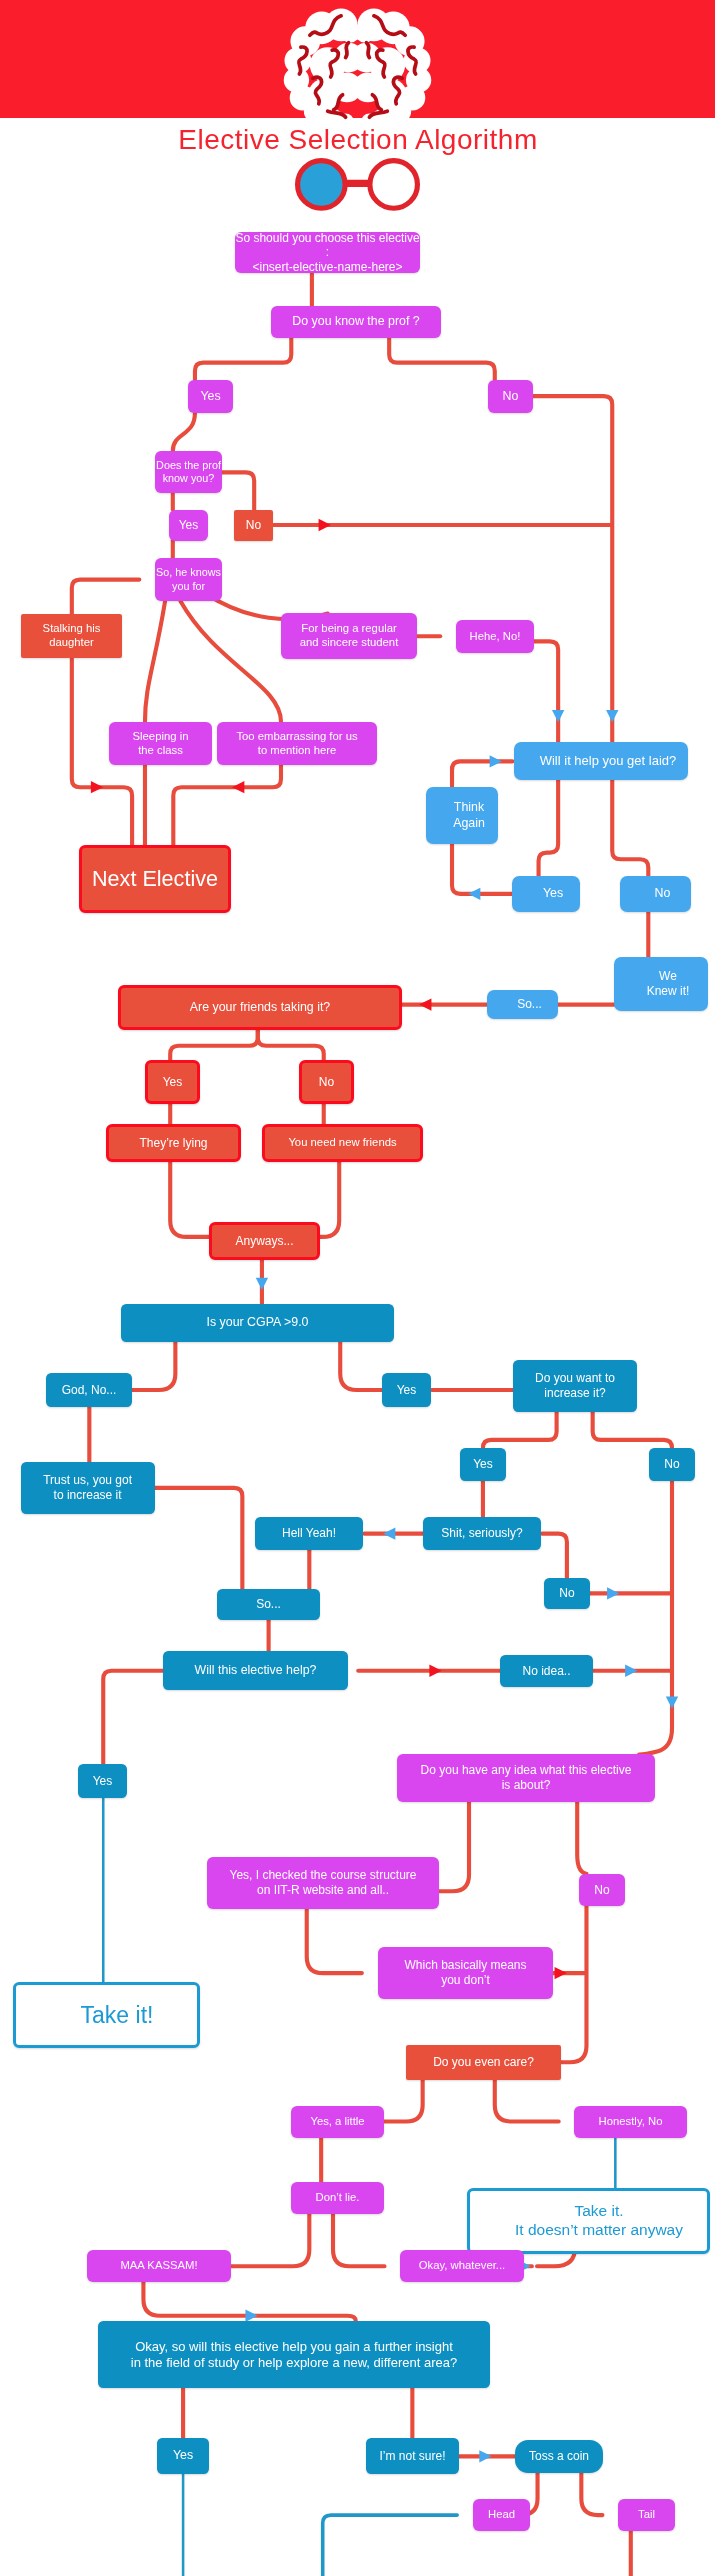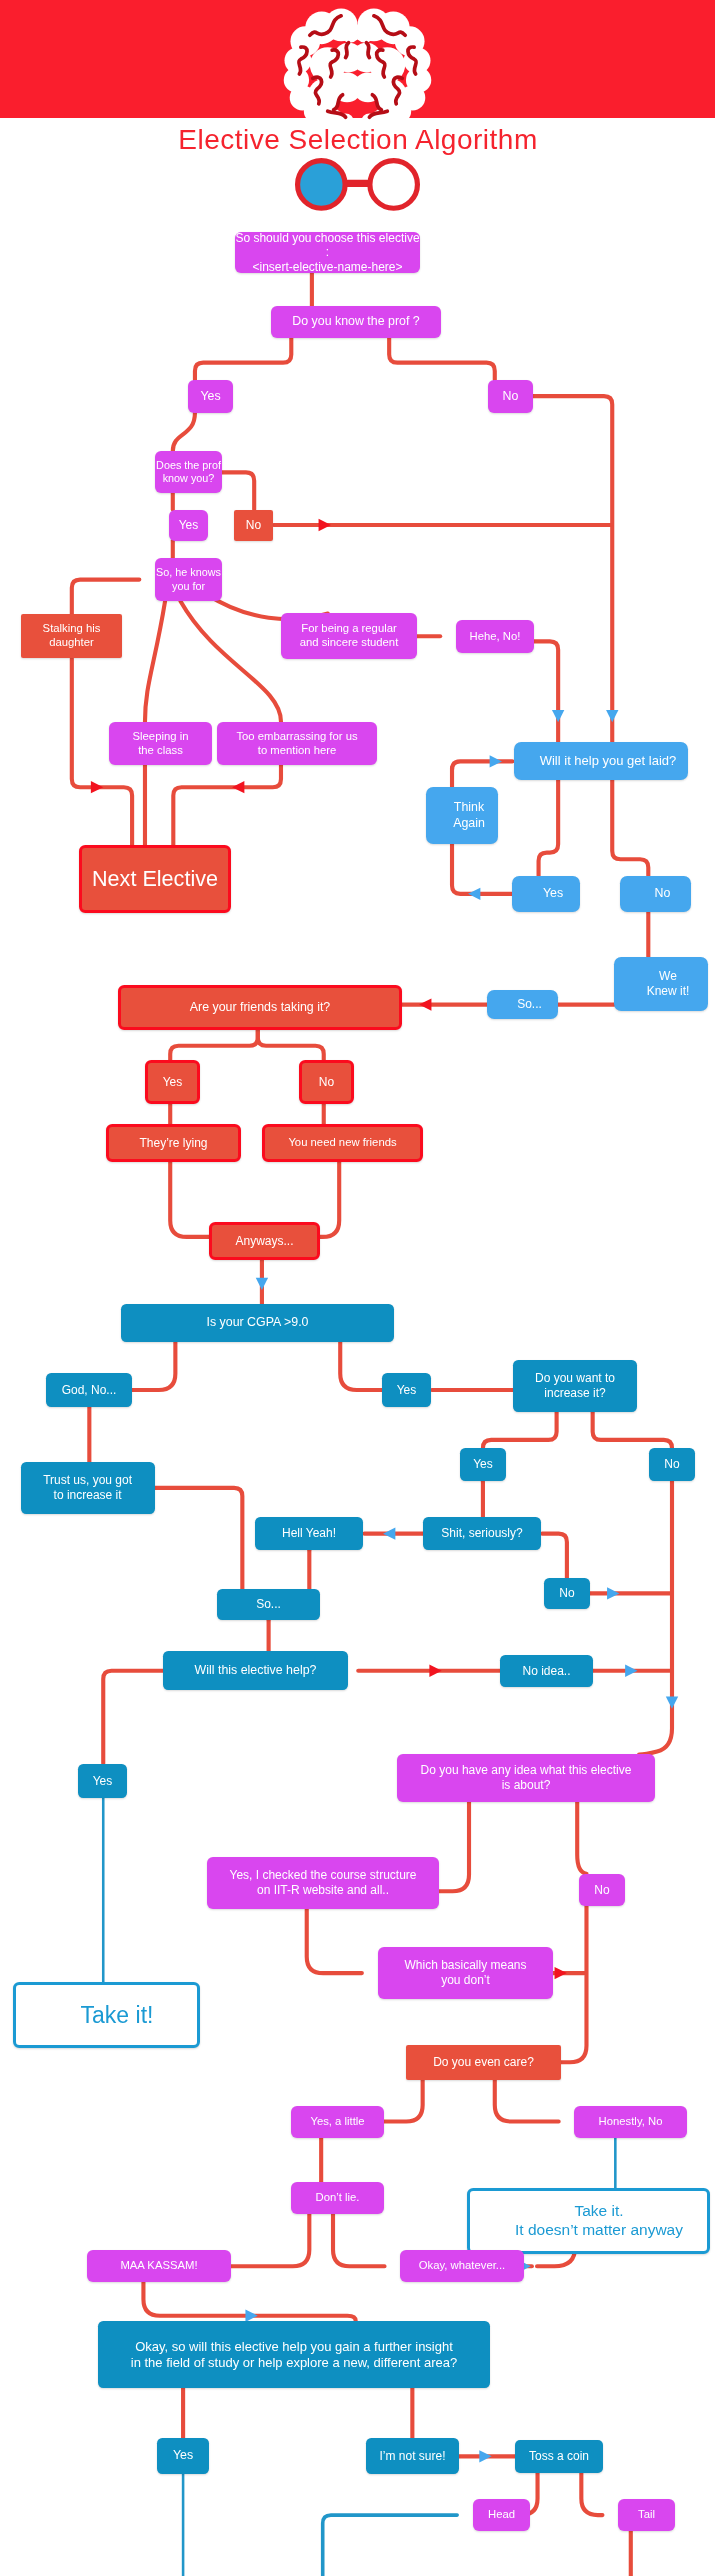--- a/index.html
+++ b/index.html
@@ -12,21 +12,21 @@
               font-size:28px;font-weight:500;letter-spacing:0.5px;}
   .glasses{position:absolute;left:280px;top:155px;width:155px;height:61px;}
   .node{position:absolute;display:flex;align-items:center;justify-content:center;
         text-align:center;color:#fff;white-space:pre-line;line-height:1.22;
         box-shadow:0 1px 2.1px rgba(0,0,0,0.15);}
   .style-red{background:#d946ef;border-radius:6px;margin-left:16px;}
   .style-red-sq{background:#e8503c;border-radius:2.1px;}
   .style-red-br{background:#e8503c;border:3.1px solid #fb0b1e;border-radius:6.2px;text-align:center;}
   .style-blue-light{background:#45a7ee;border-radius:7.2px;padding-left:14px;}
   .style-blue-dark{background:#0e8fc1;border-radius:5.2px;}
-  .style-blue-dark-sq{background:#0e8fc1;border-radius:5px;}
+  .style-blue-dark-sq{background:#0e8fc1;border-radius:13px;}
   .style-white-blue{background:#fff;border:3.1px solid #1b9ad3;border-radius:6.2px;color:#1b9ad3;padding-left:21px;}
 </style>
 </head>
 <body>
 
 <div id="canvas">
 
   <div class="hdr-band" style="background: rgb(250, 30, 45);"></div>
 
   <svg class="brain" viewBox="0 0 200 168">

